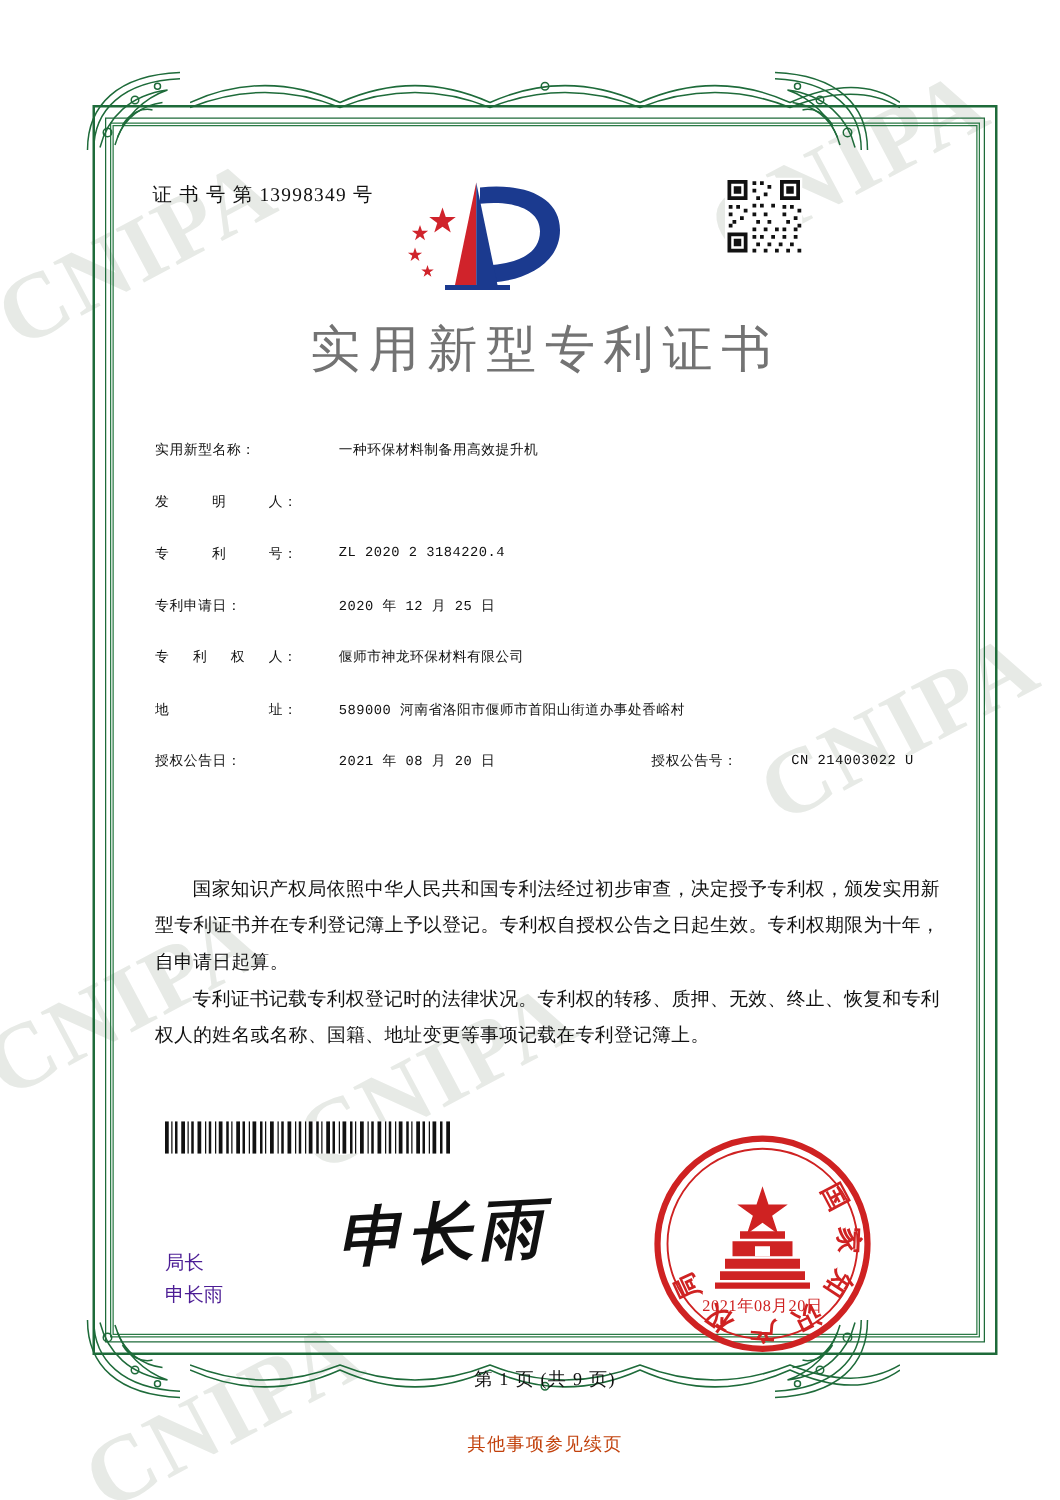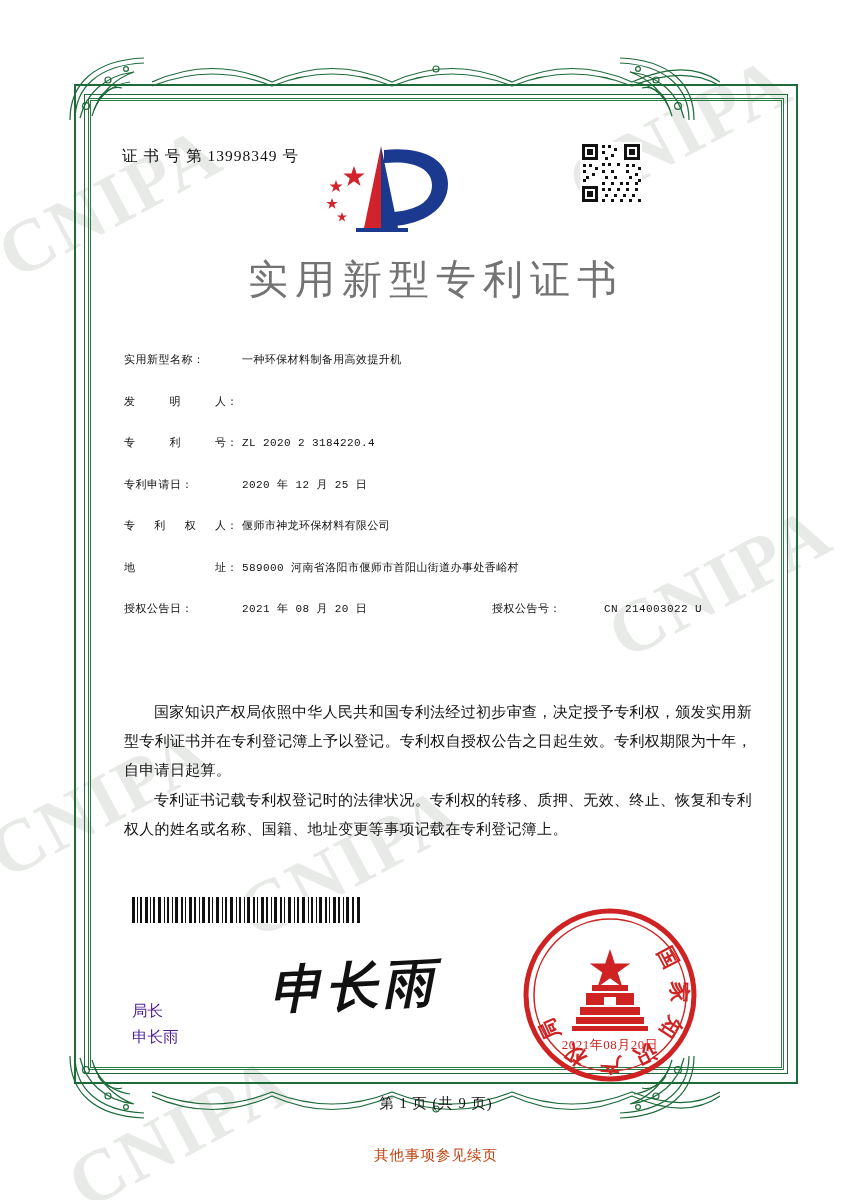--- a/index.html
+++ b/index.html
@@ -159,20 +159,21 @@
   }
   .field-label.spread {
     display: flex;
     justify-content: space-between;
     padding-right: 4px;
     box-sizing: border-box;
   }
   .field-value {
     flex: 1;
     letter-spacing: 0.4px;
+    margin-left: 29px;
   }
   .field-row.dual .field-value {
     flex: 0 0 auto;
     width: 250px;
   }
   .field-label2 {
     flex: 0 0 auto;
     width: 112px;
     letter-spacing: 0.5px;
   }

